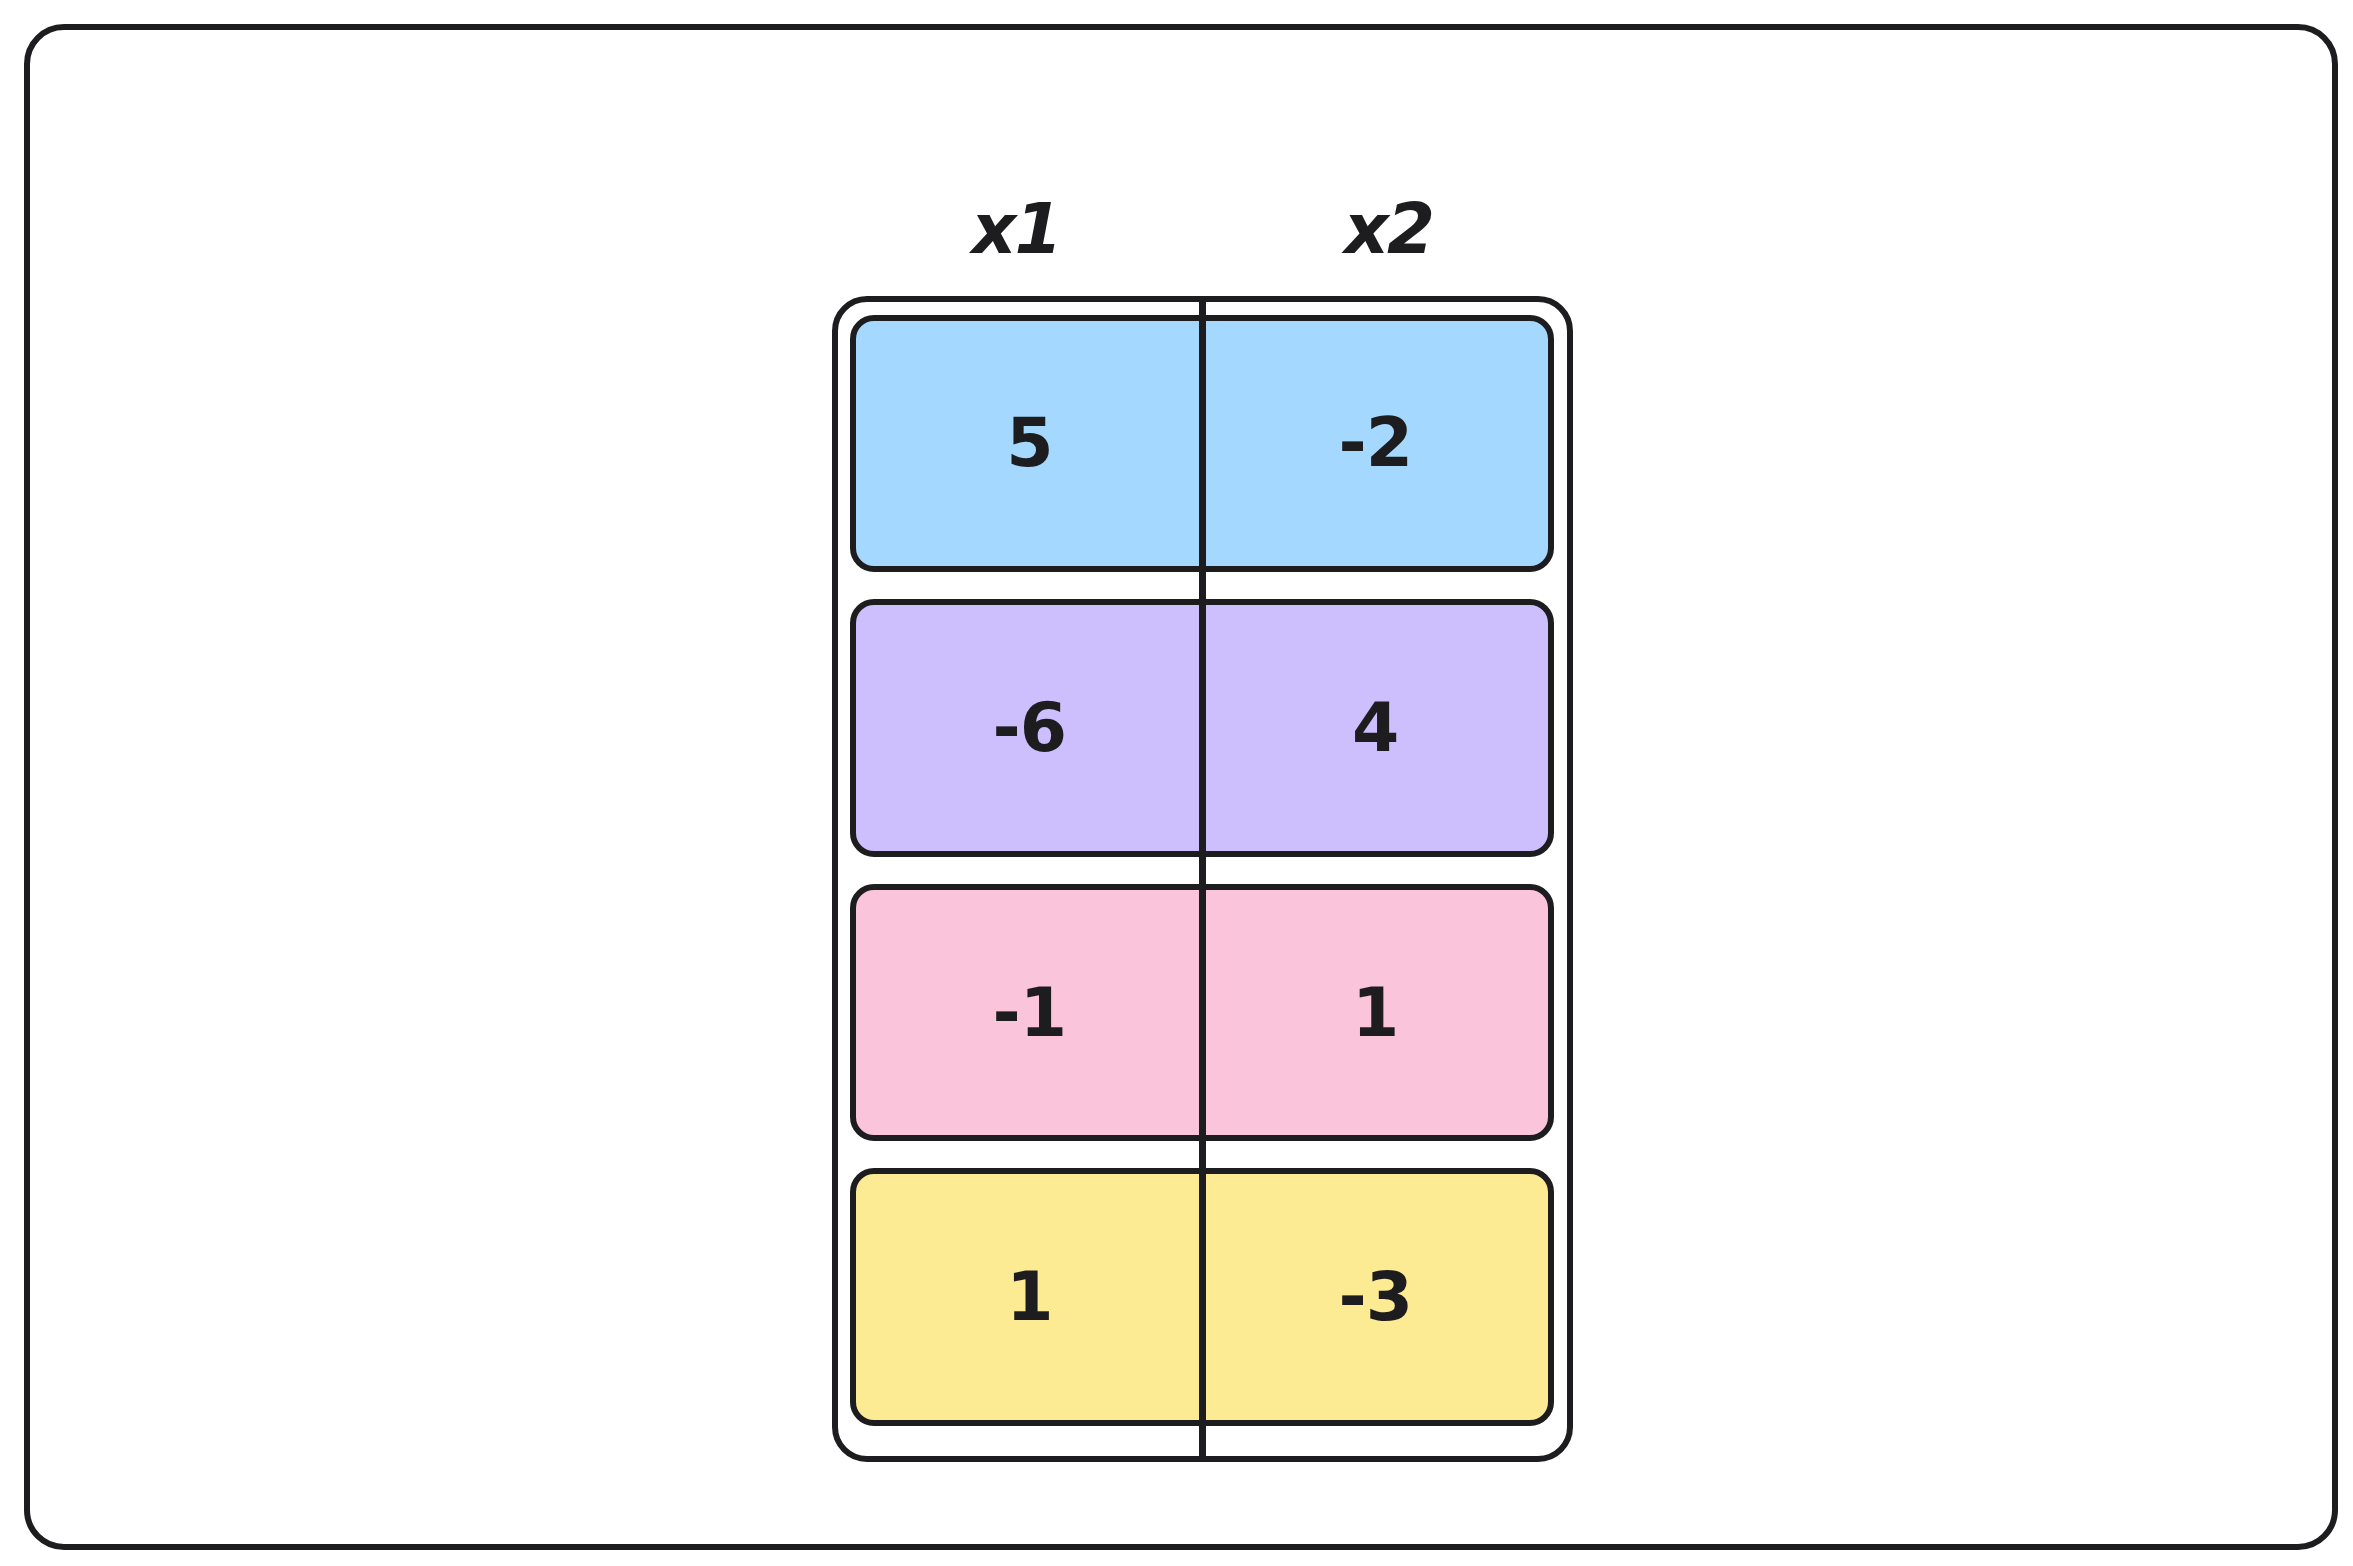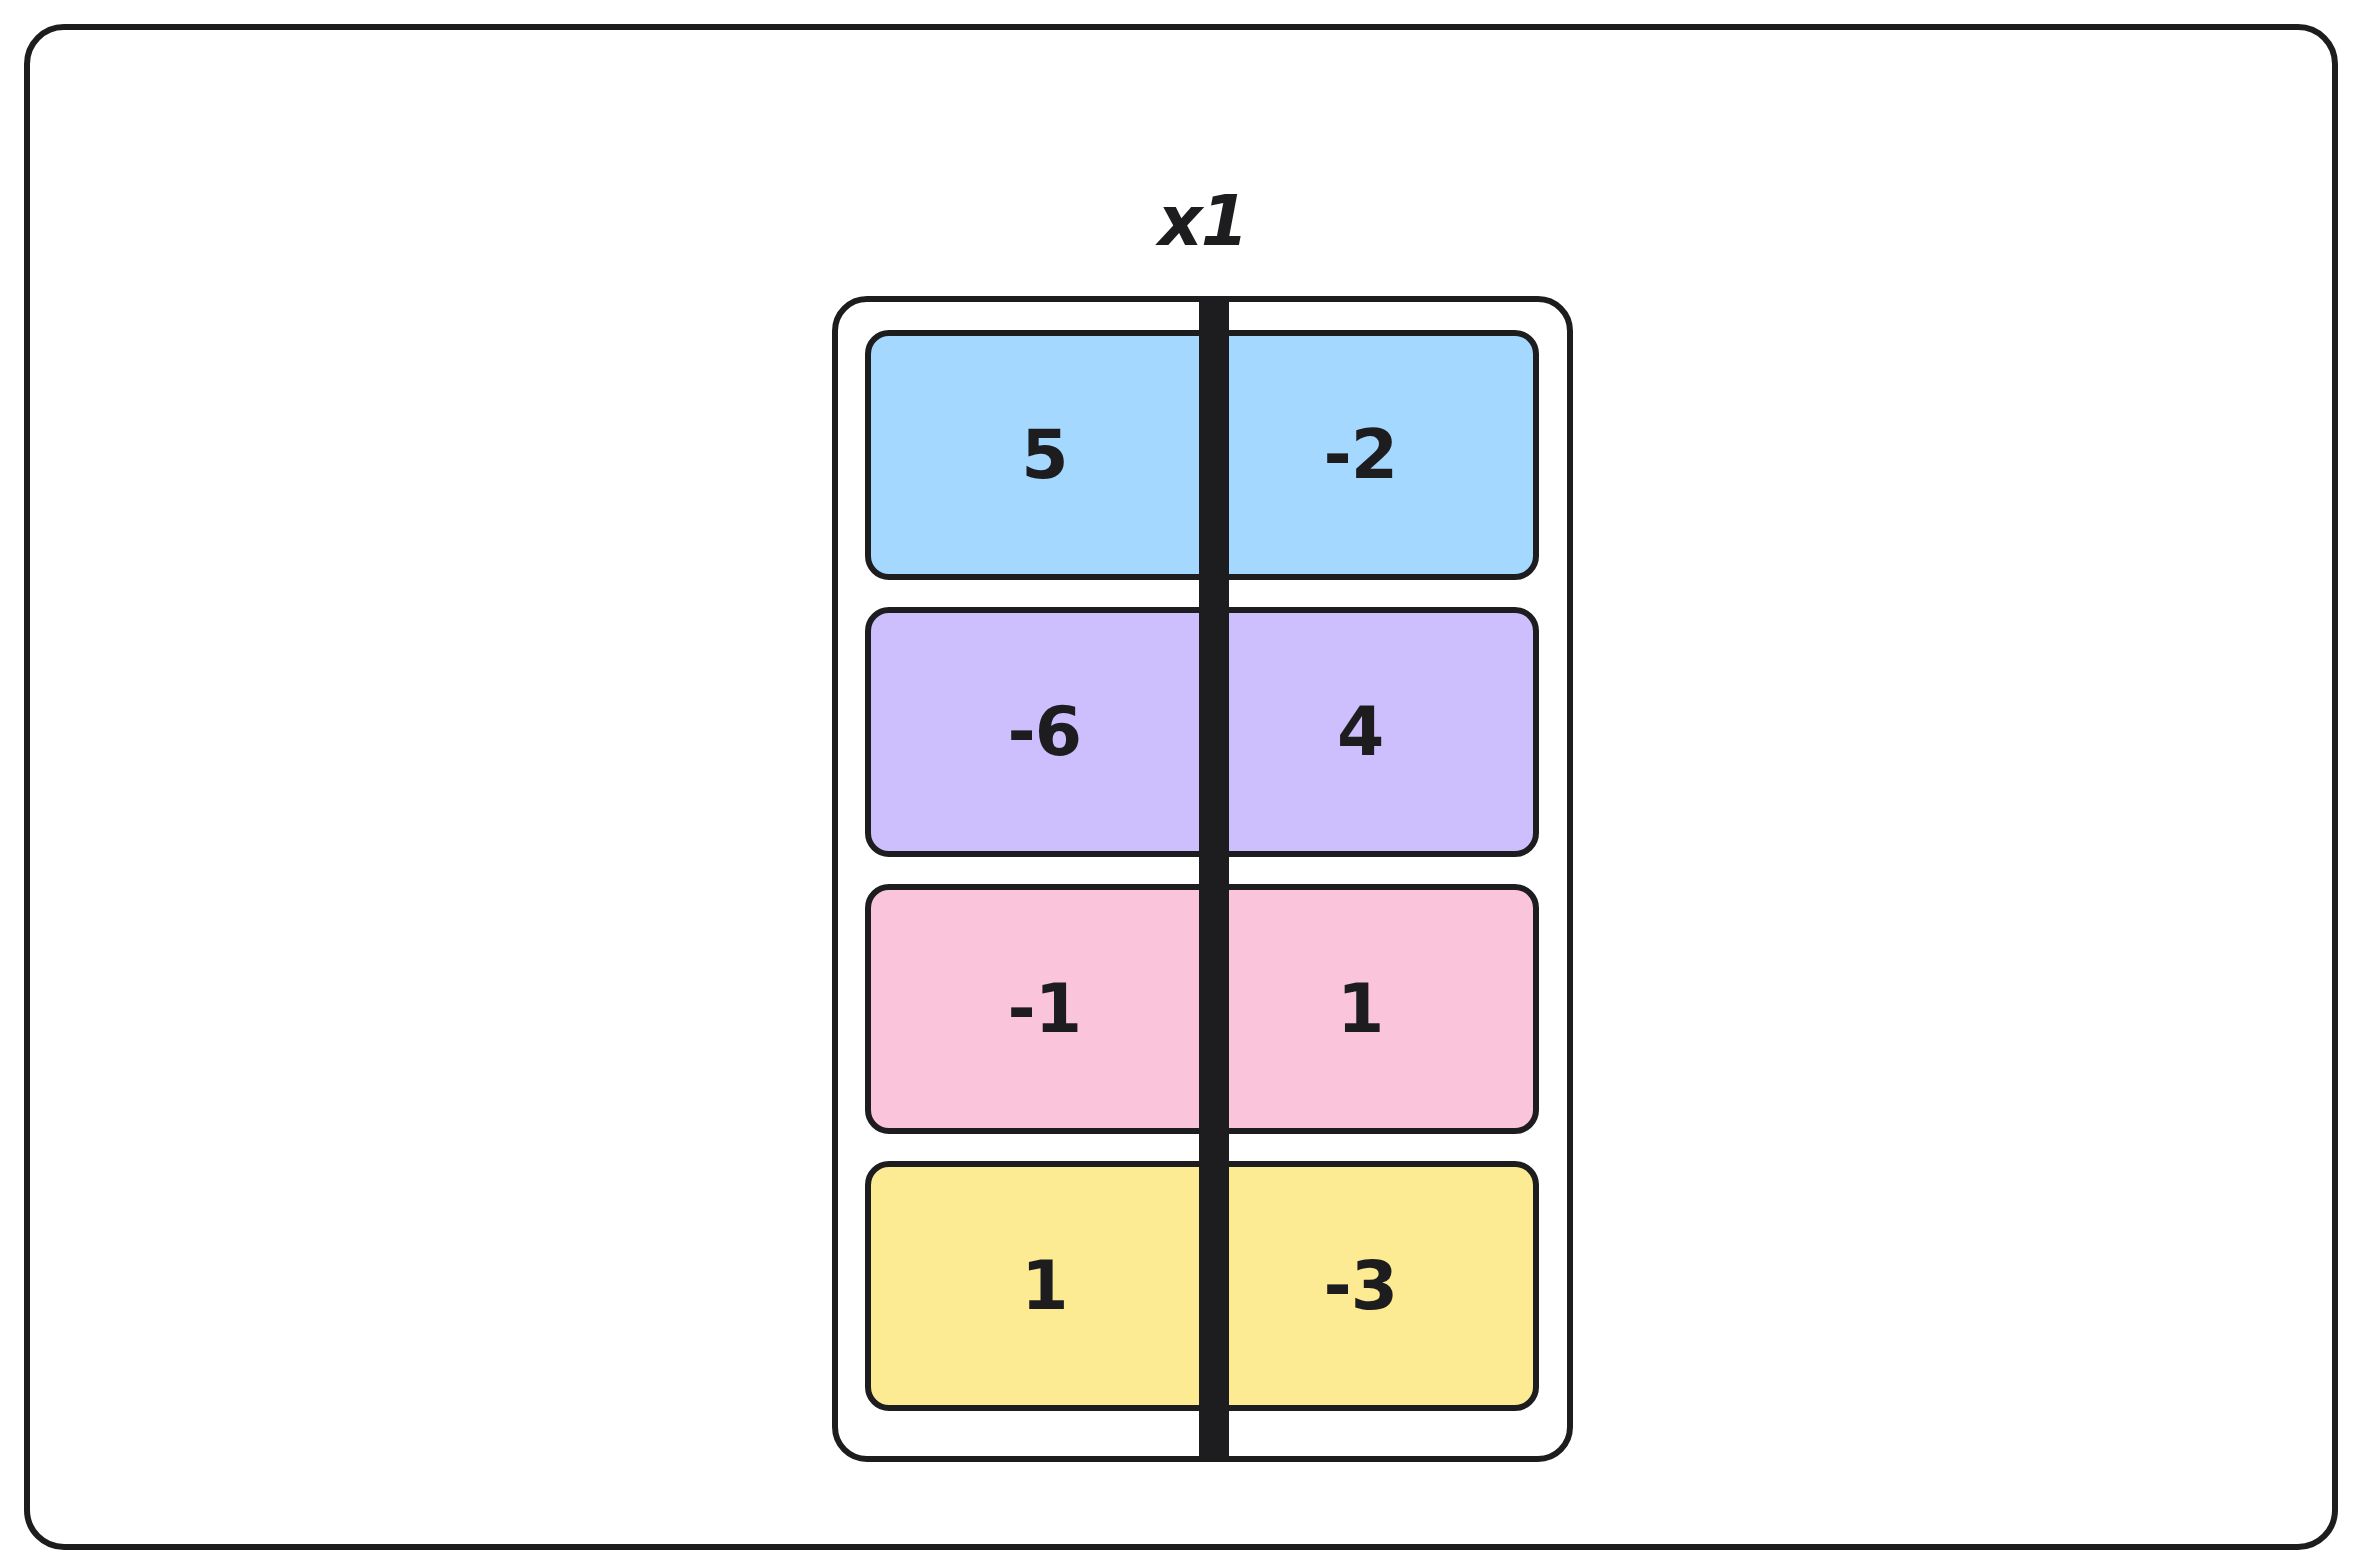--- a/index.html
+++ b/index.html
@@ -1,15 +1,15 @@
 <!DOCTYPE html>
 <html style="font-size:14.6px"><head>
 <meta charset="utf-8">
 <style>
-  * { box-sizing: border-box; margin: 4px; padding: 15px; }
+  * { box-sizing: border-box; margin: 4px; padding: 0; }
 
   html, body {
     width: 2354px;
     height: 1566px;
     background: #ffffff;
     font-family: "DejaVu Sans", sans-serif;
     overflow: hidden;
   }
 
   
@@ -119,20 +119,21 @@
 </style>
 </head>
 <body>
 
 <div id="card" style="border-color: rgb(29, 29, 31);">
 
   <div id="table-block">
 
     <div id="header-row">
       <div class="col-header">x1</div>
+      <div class="col-header">x2</div>
     </div>
 
     <div id="table-frame" style="border-color: rgb(29, 29, 31);">
 
       <div id="col-divider" style="background: rgb(29, 29, 31);"></div>
 
       <div id="rows">
 
         <div class="row" style="background: rgb(165, 216, 255); border-color: rgb(29, 29, 31);">
           <div class="cell">5</div>

